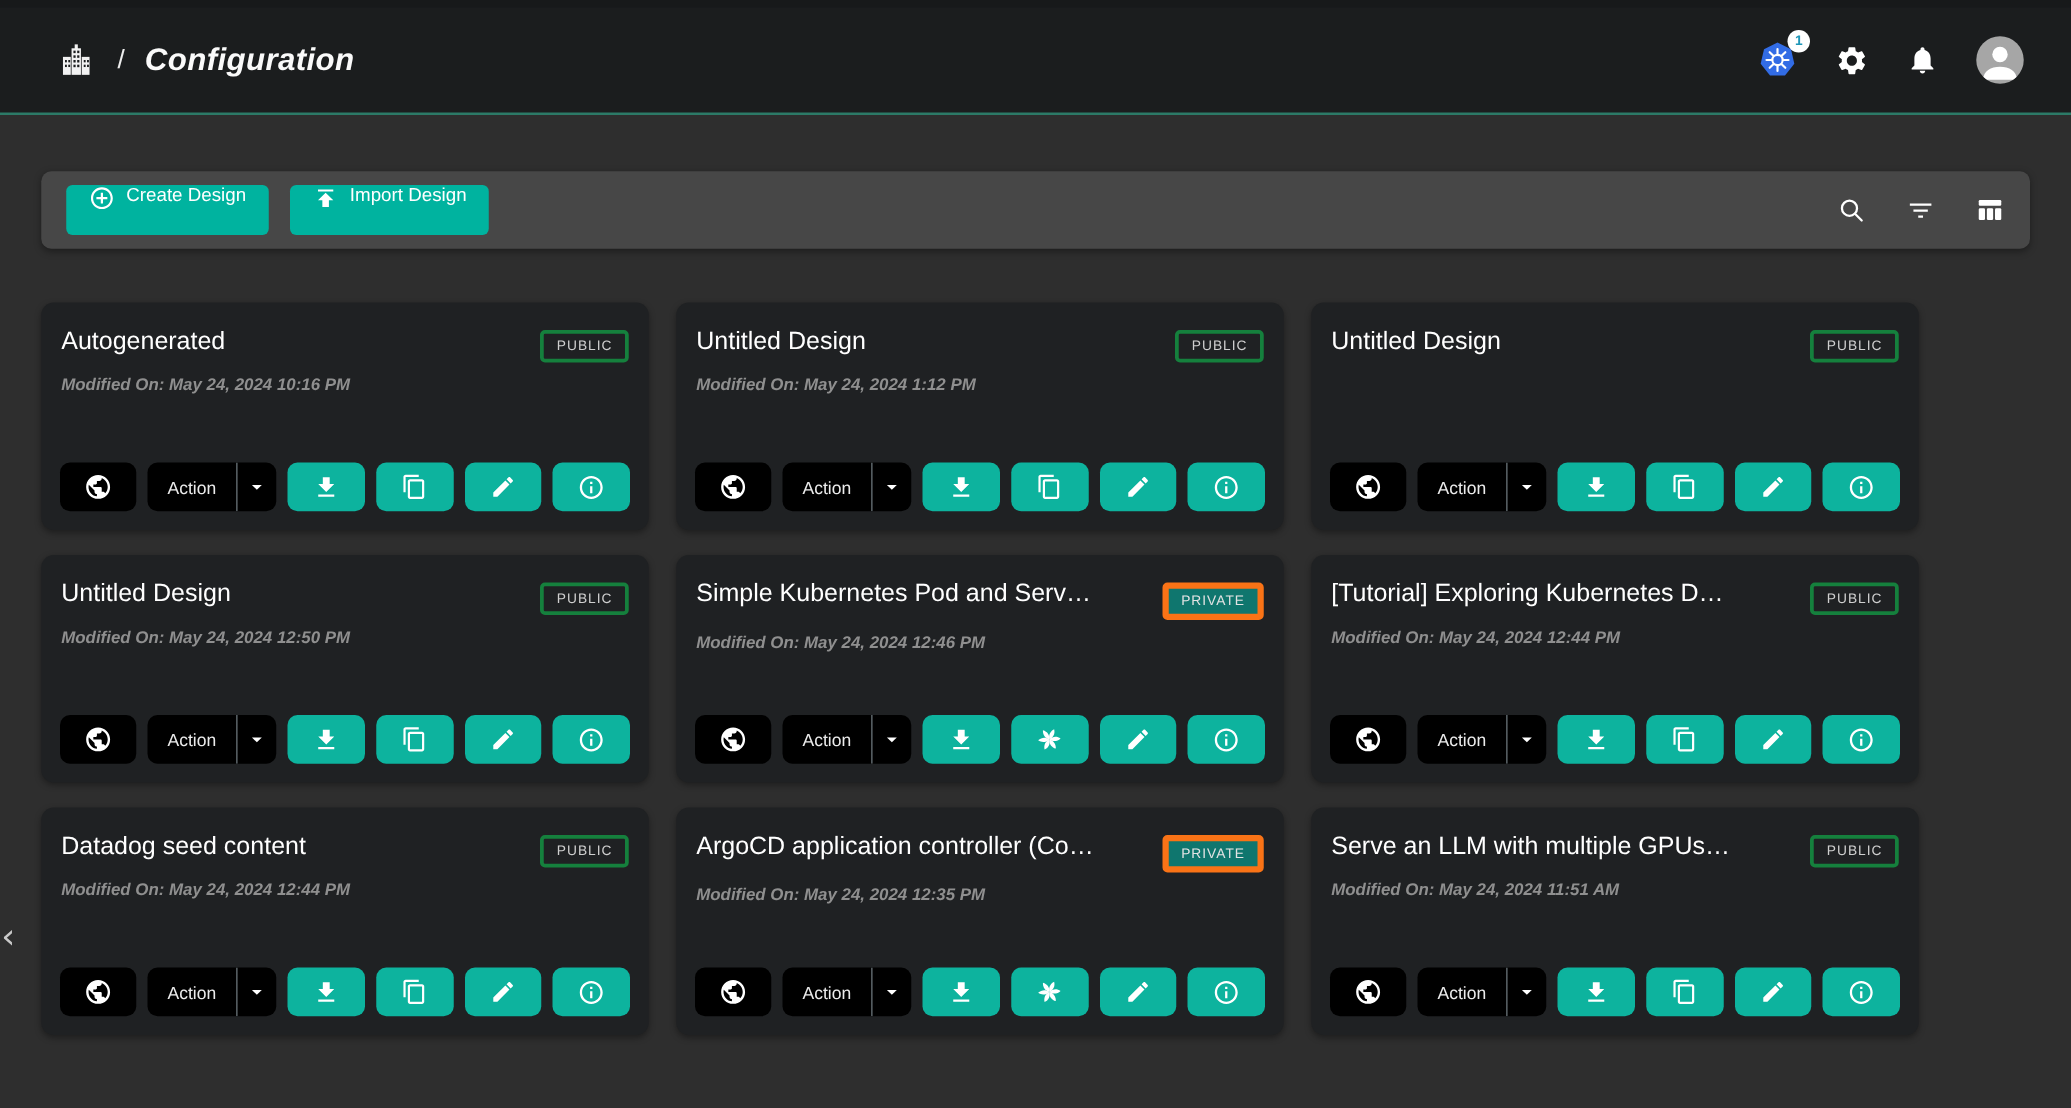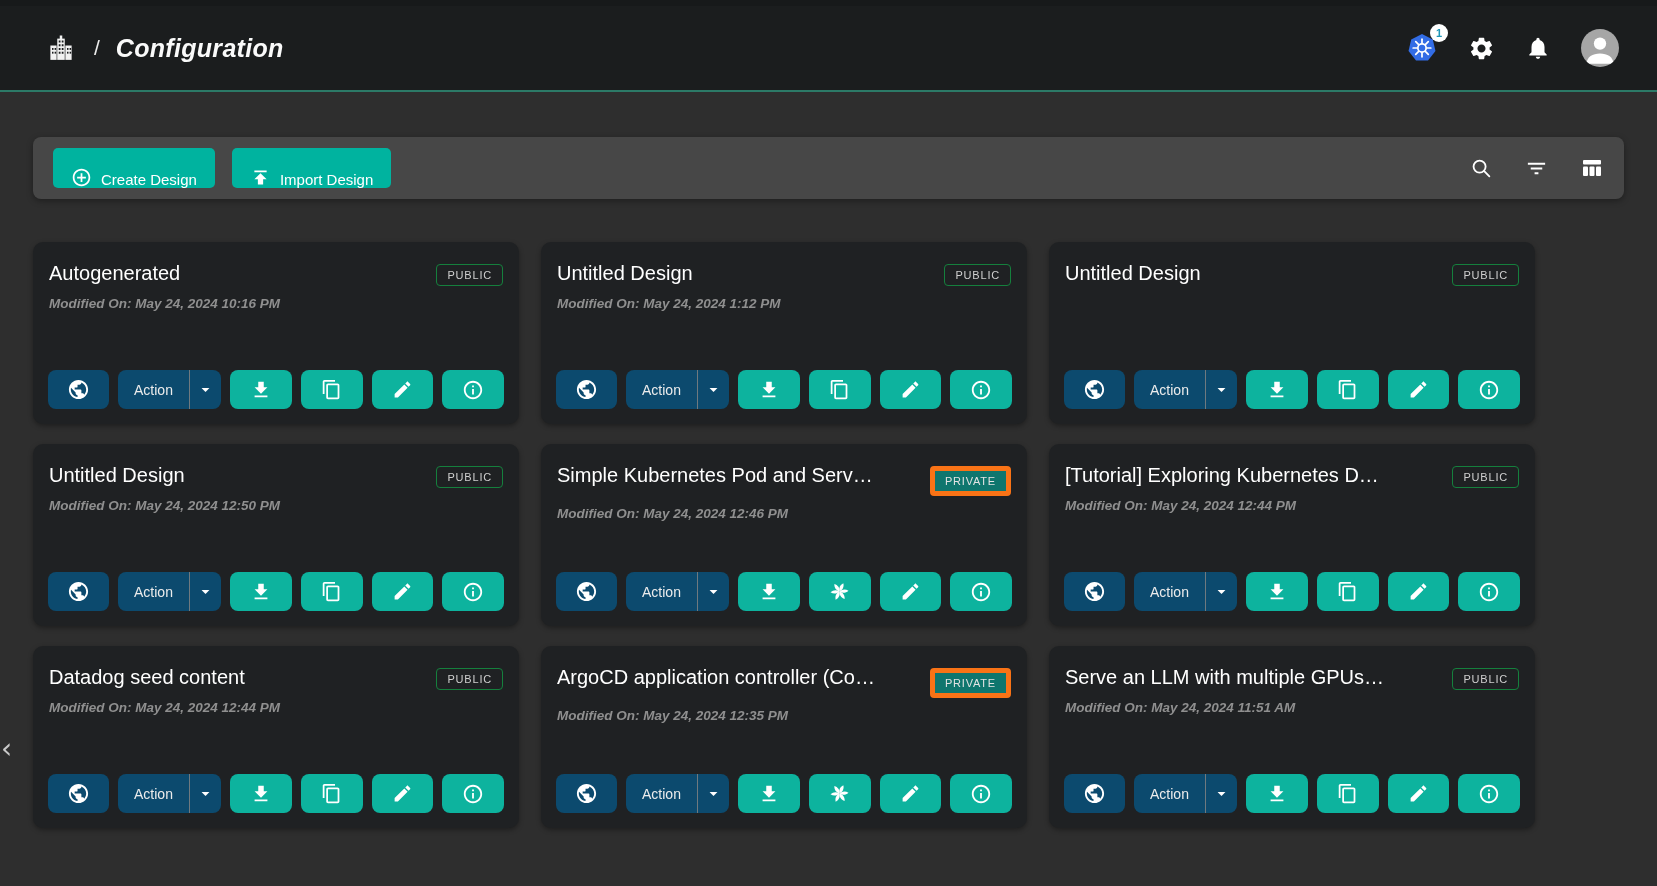--- a/index.html
+++ b/index.html
@@ -41,21 +41,21 @@
   .toolbar {
     margin: 45px 33px 0;
     height: 62px;
     background: #474747;
     border-radius: 8px;
     display: flex; align-items: center;
     padding: 0 20px;
     box-shadow: 0 2px 6px rgba(0,0,0,.35);
   }
   .btn-accent {
-    display: flex; align-items: flex-end; gap: 9px;
+    display: flex; align-items: flex-start; gap: 9px;
     background: #00B39F; color: #fff;
     border: none; border-radius: 5px;
     height: 40px; padding: 0 18px;
     font-size: 15px; font-family: inherit;
     cursor: pointer;
   }
   .btn-accent + .btn-accent { margin-left: 17px; }
   .toolbar-right { margin-left: auto; display: flex; align-items: center; gap: 32px; }
 
   
@@ -75,37 +75,37 @@
   }
   .card-head { display: flex; justify-content: space-between; align-items: flex-start; }
   .card-title {
     font-size: 20px; font-weight: 500; color: #ffffff;
     max-width: 365px; white-space: nowrap; overflow: hidden;
   }
   .badge {
     font-size: 11px; letter-spacing: .8px; color: #cfcfcf;
     border-radius: 4px; padding: 4px 10px; margin-top: 2px; white-space: nowrap;
   }
-  .badge.public { border: 1px solid #15803d; background: transparent; }
+  .badge.public { border: 3px solid #15803d; background: transparent; }
   .badge.private { background: #0f766e; color: #e3e3e3; border: 5px solid #f97316; }
   .card-modified {
     margin-top: 10px;
     font-style: italic; font-weight: bold;
     color: #8f8f8f; font-size: 13.5px;
   }
   .card-actions {
     position: absolute; left: 15px; right: 15px; bottom: 15px;
     display: flex; gap: 9px; height: 39px;
   }
   .btn {
     border: none; border-radius: 8px;
     display: flex; align-items: center; justify-content: center;
     cursor: pointer; font-family: inherit;
   }
-  .btn.dark { background: #0c4a6e; }
+  .btn.dark { background: #000000; }
   .btn.teal { background: #0db39e; flex: 1; }
   .globe-btn { width: 61px; }
   .action-split { width: 103px; overflow: hidden; padding: 0; }
   .action-label { flex: 1; color: #ececec; font-size: 14px; text-align: center; cursor: pointer; }
   .action-divider { width: 1px; align-self: stretch; background: #6f797f; }
   .caret-zone { width: 31px; height: 100%; display: flex; align-items: center; justify-content: center; cursor: pointer; }
 
   
   .drawer-chevron {
     position: absolute; left: 1px; top: 732px;

